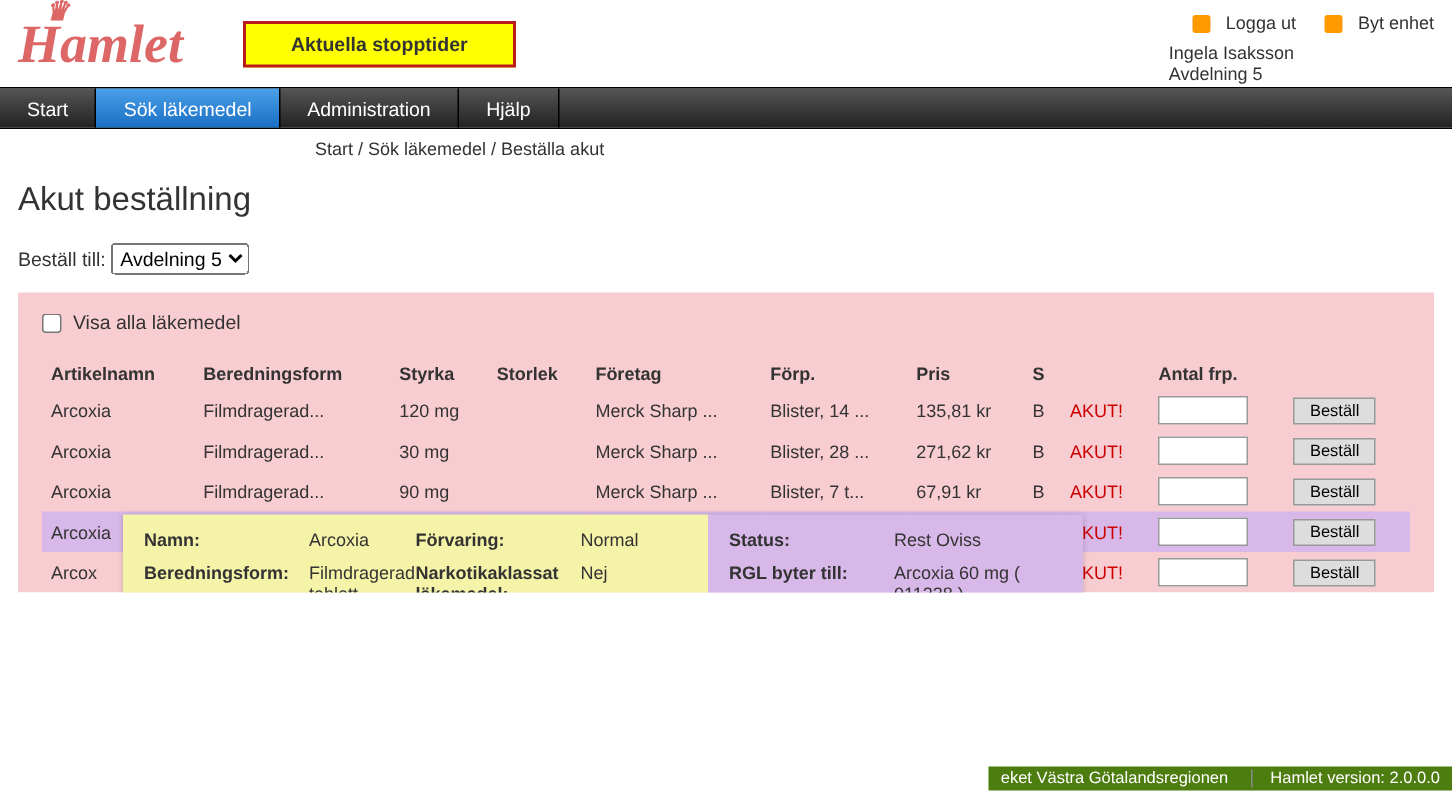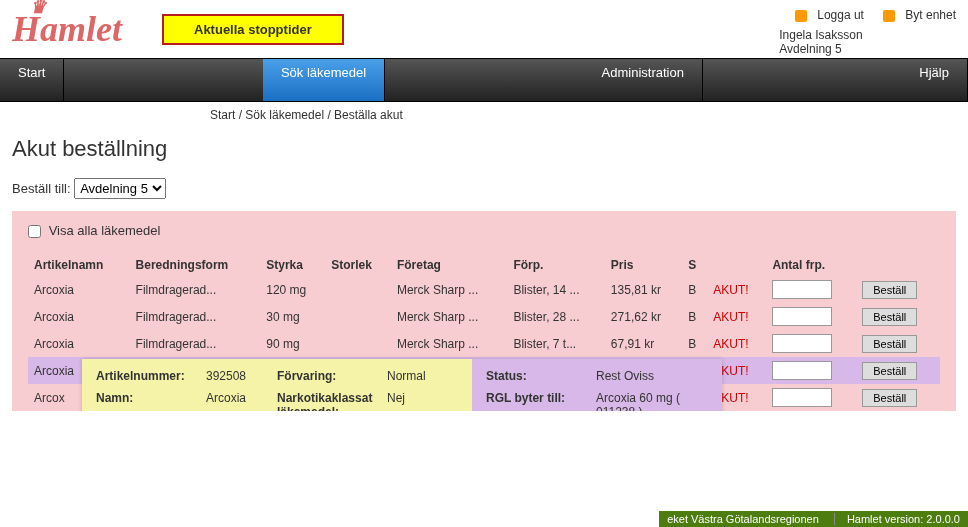--- a/index.html
+++ b/index.html
@@ -5,21 +5,21 @@
 * { box-sizing: border-box; margin: 0; padding: 0; }
 body { font-family: Arial, sans-serif; font-size: 12px; color: #333; background: #fff; width: 968px; }
 .header { display: flex; align-items: center; padding: 8px 12px; position: relative; }
 .logo { font-family: 'Brush Script MT', cursive; font-size: 36px; font-weight: bold; color: #d66; font-style: italic; position: relative; }
 .logo-crown { position: absolute; top: -12px; left: 18px; font-size: 18px; color: #d66; }
 .stop-btn { margin-left: 40px; background: #ffff00; border: 2px solid #b91c1c; padding: 6px 30px; font-size: 13px; font-weight: bold; color: #333; cursor: pointer; }
 .user-area { position: absolute; right: 12px; top: 8px; text-align: left; font-size: 12px; }
 .user-links { margin-bottom: 6px; }
 .user-links span { margin-left: 8px; cursor: pointer; }
 .lock-icon { display: inline-block; width: 12px; height: 12px; background: #f90; border-radius: 2px; vertical-align: middle; margin-right: 2px; }
-.navbar { background: linear-gradient(#555, #222); display: flex; align-items: stretch; height: 44px; border-top: 1px solid #000; border-bottom: 1px solid #000; justify-content: space-between; }
+.navbar { background: linear-gradient(#555, #222); display: flex; align-items: stretch; height: 28px; border-top: 1px solid #000; border-bottom: 1px solid #000; }
 .nav-item { color: #fff; padding: 6px 18px; font-size: 13px; cursor: pointer; border-right: 1px solid #000; }
 .nav-item.active { background: linear-gradient(#4aa0e8, #1a6fc4); }
 .breadcrumb { padding: 6px 0 6px 210px; font-size: 12px; color: #333; }
 .page-title { font-size: 22px; padding: 8px 12px 12px; font-weight: normal; }
 .order-to { padding: 4px 12px 12px; font-size: 13px; }
 .order-to select { font-size: 13px; padding: 1px; }
 .pink-panel { background: #f8cdd2; margin: 0 12px; padding: 12px 16px 0; position: relative; }
 .show-all { margin-bottom: 16px; font-size: 13px; }
 .show-all input { vertical-align: middle; margin-right: 4px; }
 .med-table { width: 100%; border-collapse: collapse; font-size: 12px; }
@@ -165,24 +165,20 @@
           <td><button class="order-btn">Beställ</button></td>
         </tr>
       </tbody>
   </table>
 
   <div class="detail-popup">
     <div class="detail-yellow">
       <div class="detail-grid">
         <div class="detail-col">
           <div class="detail-row">
-              <div class="detail-label">Artikelnummer:</div>
-              <div class="detail-val">392508</div>
-            </div>
-          <div class="detail-row">
               <div class="detail-label">Namn:</div>
               <div class="detail-val">Arcoxia</div>
             </div>
           <div class="detail-row">
               <div class="detail-label">Beredningsform:</div>
               <div class="detail-val">Filmdragerad tablett</div>
             </div>
           <div class="detail-row">
               <div class="detail-label">Förpackning:</div>
               <div class="detail-val">Blister, 30 tabletter</div>

